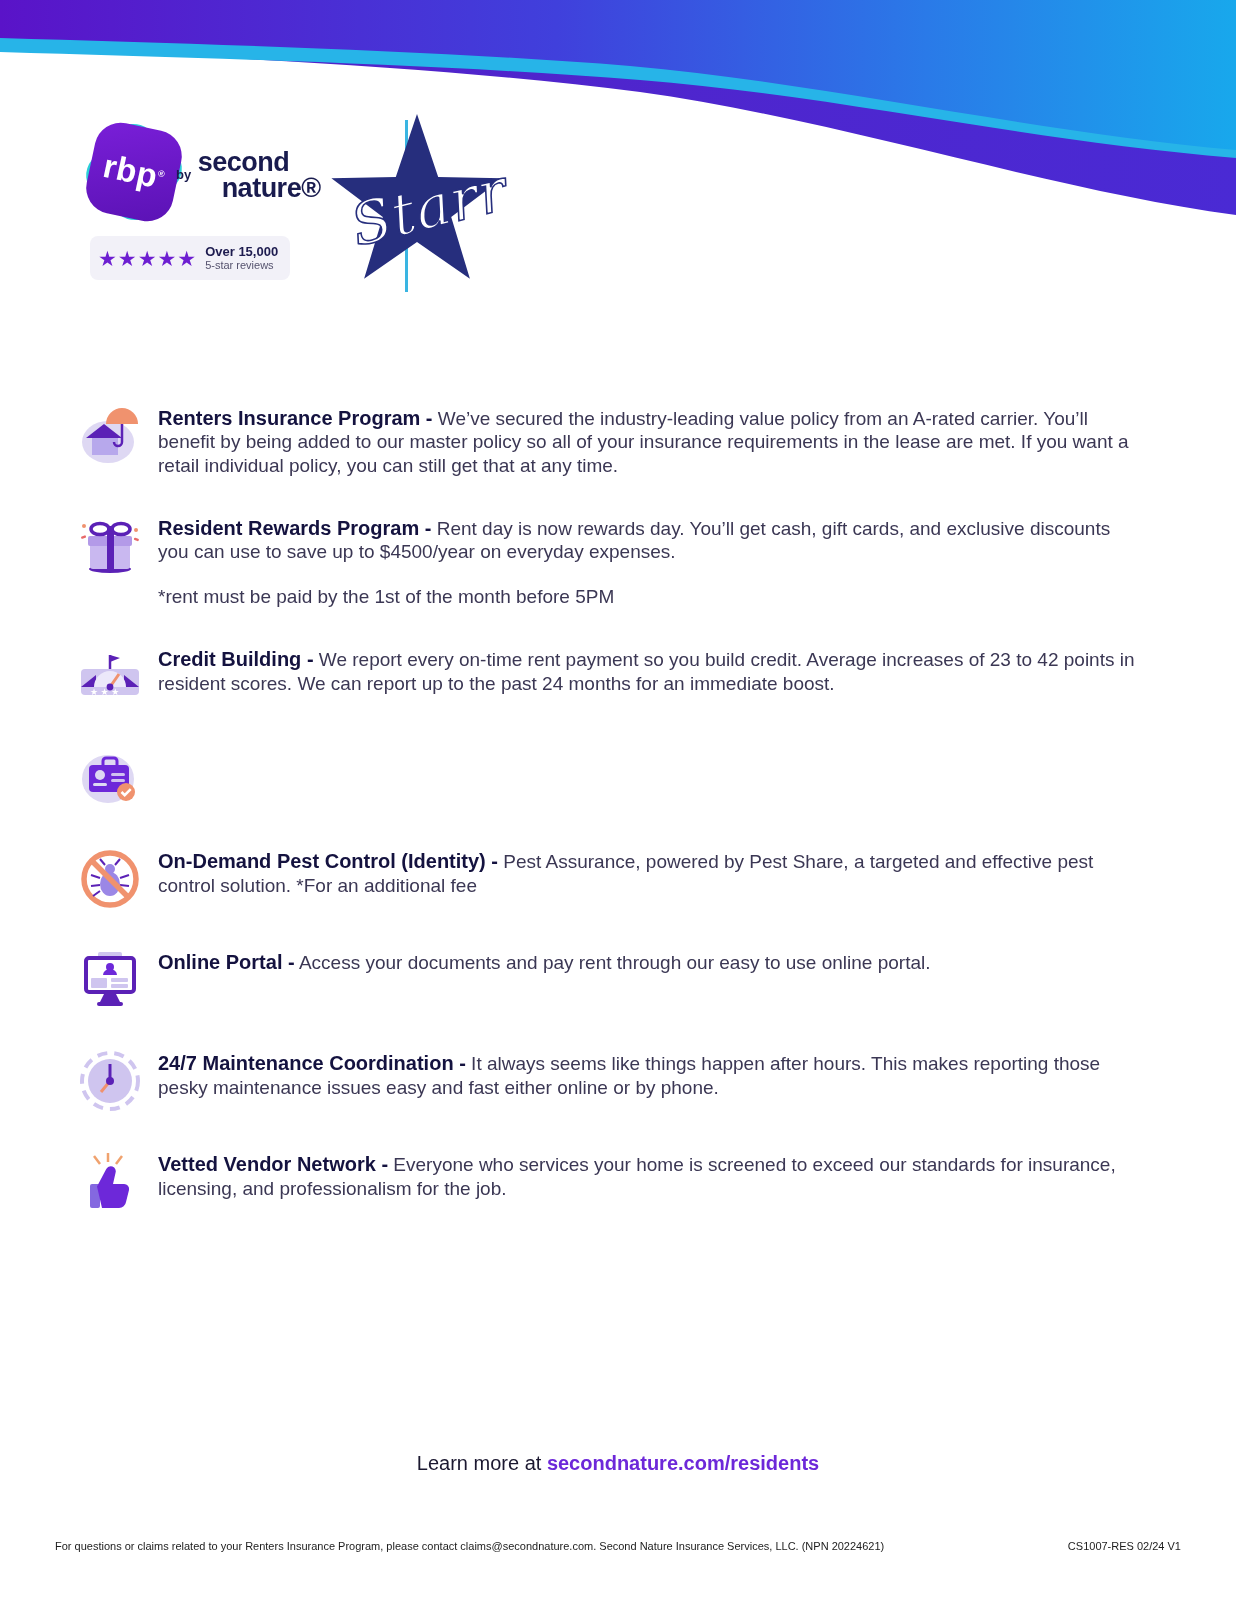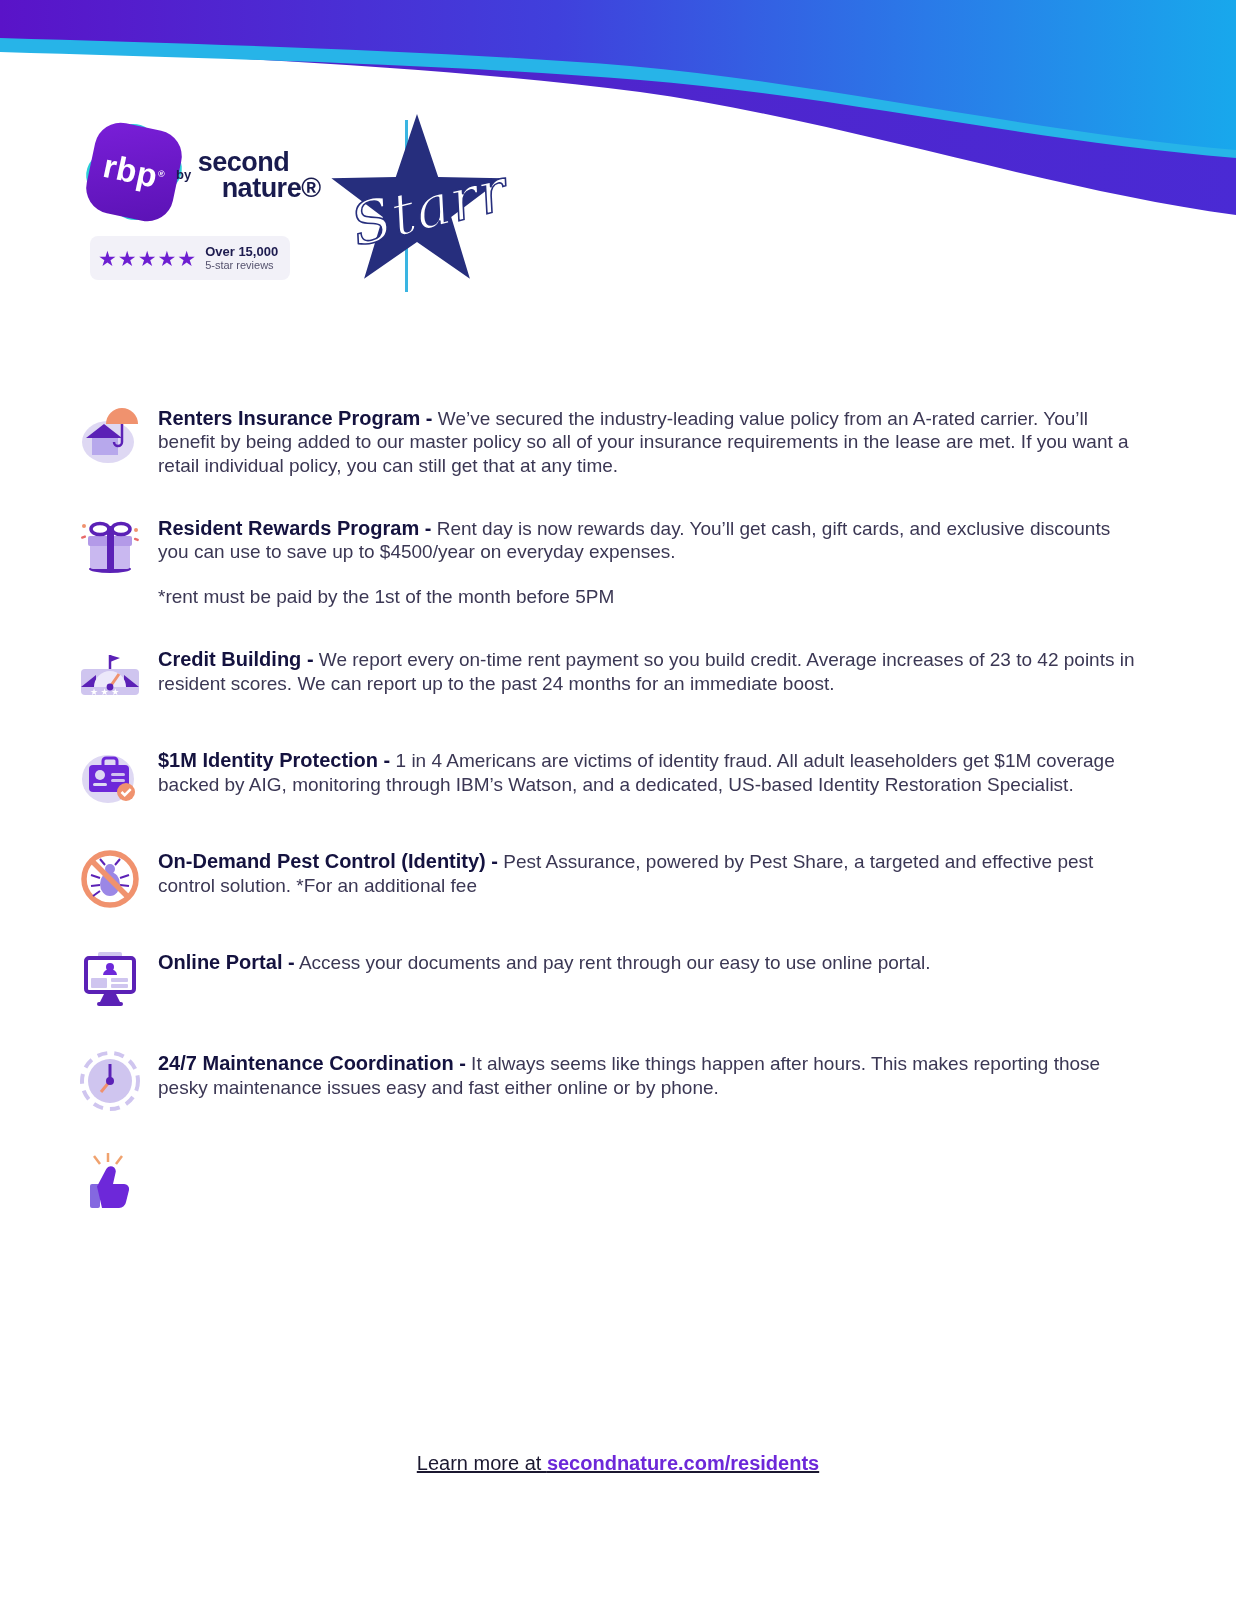--- a/index.html
+++ b/index.html
@@ -40,21 +40,21 @@
   
   .benefits{position:absolute;left:78px;top:404px;width:1090px;}
   .benefit{display:flex;align-items:flex-start;margin-bottom:37px;}
   .icon{flex:0 0 68px;width:68px;height:64px;margin-right:12px;}
   .icon svg{width:64px;height:64px;display:block;}
   .btext{margin:2px 0 0 0;font-size:19px;line-height:1.22;color:#3b3754;max-width:978px;}
   .bhead{color:#14123f;font-size:20px;font-weight:bold;}
   .bnote{display:block;margin-top:22px;}
 
   
-  .cta{position:absolute;left:0;top:1452px;width:100%;text-align:center;font-size:20px;color:#1b1830;text-decoration:underline;}
+  .cta{position:absolute;left:0;top:1452px;width:100%;text-align:center;font-size:20px;color:#1b1830;}
   .cta .link{font-weight:bold;color:#6d28d9;}
 
   
   .footnote{position:absolute;left:55px;right:55px;top:1540px;display:flex;justify-content:space-between;
     font-size:11px;color:#1c1c1c;}
 </style>
 </head>
 <body>
 
 <div class="page">
@@ -166,21 +166,20 @@
             <rect x="25" y="12" width="14" height="10" rx="3" fill="none" stroke="#6d28d9" stroke-width="3"></rect>
             <rect x="11" y="19" width="40" height="27" rx="4" fill="#6d28d9"></rect>
             <circle cx="22" cy="29" r="5" fill="#ded8f3"></circle>
             <rect x="15" y="37" width="14" height="3" rx="1.5" fill="#ded8f3"></rect>
             <rect x="33" y="27" width="14" height="3" rx="1.5" fill="#cfc0f0"></rect>
             <rect x="33" y="33" width="14" height="3" rx="1.5" fill="#cfc0f0"></rect>
             <circle cx="48" cy="46" r="9" fill="#f0926e"></circle>
             <path d="M43.5 46 l3.2 3.2 l6 -6" stroke="#ffffff" stroke-width="2.6" fill="none"></path>
           </svg>
         </span>
-      <p class="btext"><b class="bhead">$1M Identity Protection -</b> <span class="bbody">1 in 4 Americans are victims of identity fraud. All adult leaseholders get $1M coverage backed by AIG, monitoring through IBM’s Watson, and a dedicated, US-based Identity Restoration Specialist.</span></p>
     </div>
 
     <div class="benefit">
       <span class="icon">
           <svg viewBox="0 0 64 64">
             <circle cx="32" cy="32" r="26" fill="none" stroke="#f0926e" stroke-width="5.5"></circle>
             <circle cx="32" cy="22" r="5" fill="#9b87e6"></circle>
             <ellipse cx="32" cy="37" rx="10" ry="12" fill="#9b87e6"></ellipse>
             <line x1="27" y1="18" x2="22" y2="12" stroke="#5b21b6" stroke-width="2"></line>
             <line x1="37" y1="18" x2="42" y2="12" stroke="#5b21b6" stroke-width="2"></line>
@@ -229,21 +228,26 @@
     <div class="benefit">
       <span class="icon">
           <svg viewBox="0 0 64 64">
             <line x1="22" y1="14" x2="16" y2="6" stroke="#f0a26e" stroke-width="2.5"></line>
             <line x1="30" y1="12" x2="30" y2="3" stroke="#f0a26e" stroke-width="2.5"></line>
             <line x1="38" y1="14" x2="44" y2="6" stroke="#f0a26e" stroke-width="2.5"></line>
             <rect x="12" y="34" width="10" height="24" rx="2" fill="#8468e0"></rect>
             <path d="M24 58 h17 a7 7 0 0 0 7 -6 l3 -12 a5 5 0 0 0 -5 -6 h-11 l2.5 -11 a5 5 0 0 0 -9.5 -3.5 l-9 17 Z" fill="#6d28d9"></path>
           </svg>
         </span>
+      <p class="btext"><b class="bhead">Vetted Vendor Network -</b> <span class="bbody">Everyone who services your home is screened to exceed our standards for insurance, licensing, and professionalism for the job.</span></p>
     </div>
   </main>
 
   <div class="cta">
     <span>Learn more at </span><span class="link">secondnature.com/residents</span>
   </div>
 
+  <div class="footnote">
+    <span>For questions or claims related to your Renters Insurance Program, please contact claims@secondnature.com. Second Nature Insurance Services, LLC. (NPN 20224621)</span>
+    <span>CS1007-RES 02/24 V1</span>
+  </div>
 
 </div>
 
 </body></html>

